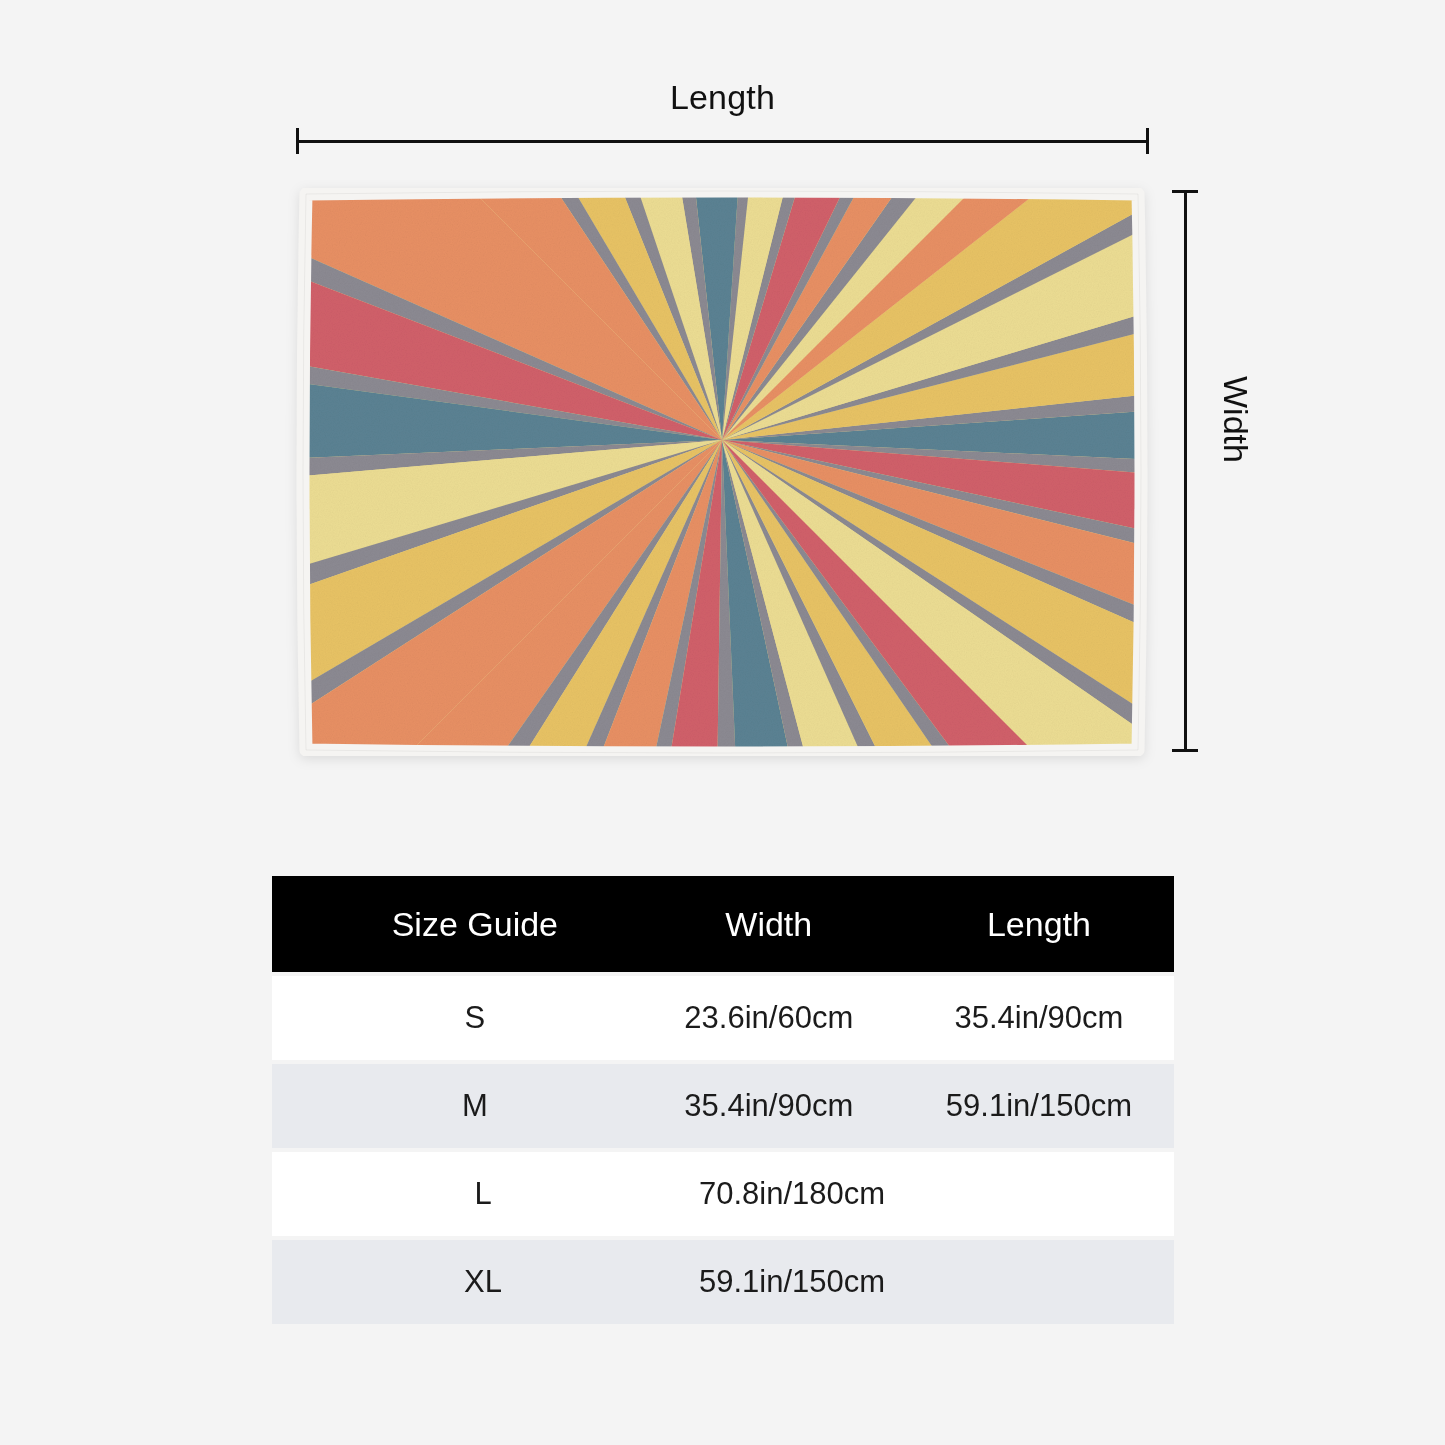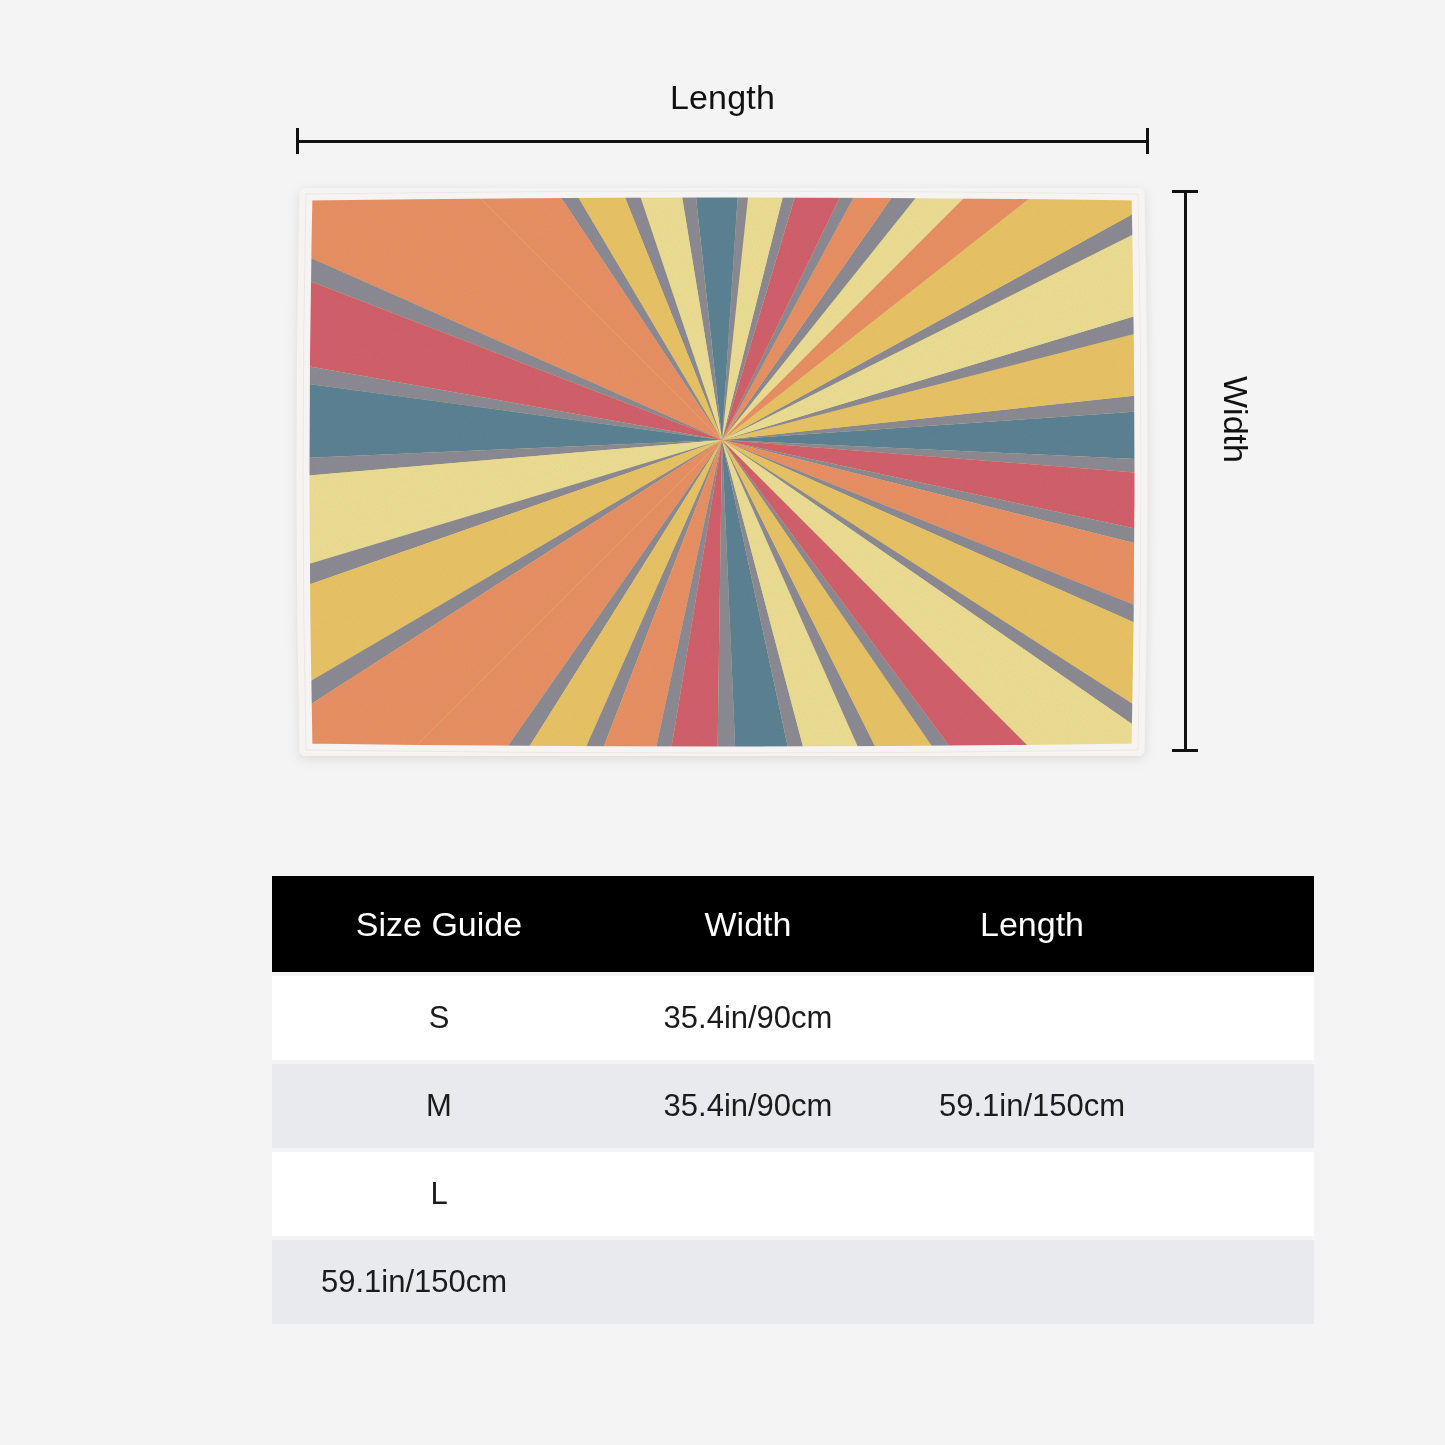--- a/index.html
+++ b/index.html
@@ -115,22 +115,23 @@
 
   
   #size-table {
     position: absolute;
     left: 272px;
     top: 876px;
     width: 902px;
   }
   .srow {
     display: flex;
-    width: 1042px;
+    width: 902px;
     box-sizing: border-box;
+    padding-left: 44px;
   }
   .srow .c {
     box-sizing: border-box;
     display: flex;
     align-items: center;
     justify-content: center;
     font-size: 31px;
   }
   .srow .c0 { width: 334px; }
   .srow .c1 { width: 284px; }
@@ -279,33 +280,36 @@
 
   <div class="srow" id="size-head">
     <div class="c c0">Size Guide</div>
     <div class="c c1">Width</div>
     <div class="c c2">Length</div>
   </div>
 
   <div class="row-gap"></div>
   <div class="srow body-row odd">
     <div class="c c0">S</div>
+    <div class="c c1">23.6in/60cm</div>
     <div class="c c2">35.4in/90cm</div>
   </div>
 
   <div class="row-gap"></div>
   <div class="srow body-row even">
     <div class="c c0">M</div>
     <div class="c c1">35.4in/90cm</div>
     <div class="c c2">59.1in/150cm</div>
   </div>
 
   <div class="row-gap"></div>
   <div class="srow body-row odd">
     <div class="c c0">L</div>
+    <div class="c c2">70.8in/180cm</div>
   </div>
 
   <div class="row-gap"></div>
   <div class="srow body-row even">
+    <div class="c c0">XL</div>
     <div class="c c1">59.1in/150cm</div>
   </div>
 
 </div>
 
 </body></html>

